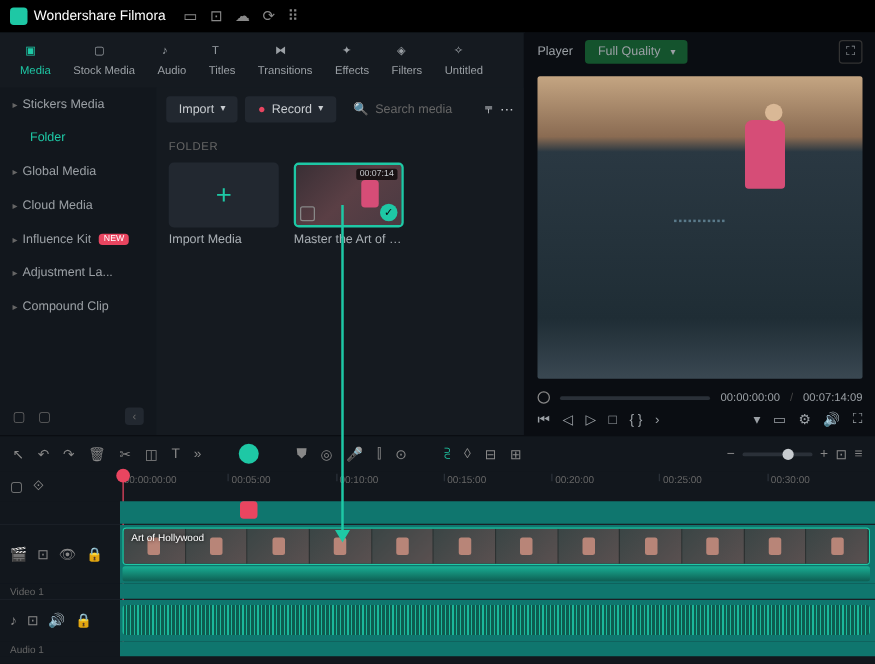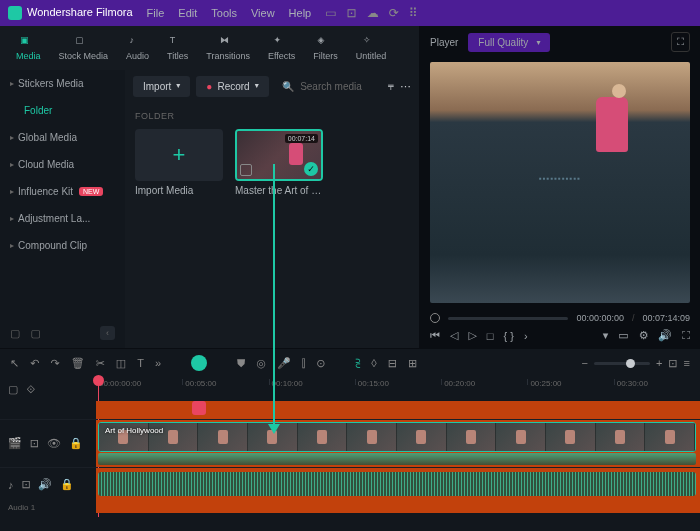--- a/index.html
+++ b/index.html
@@ -1,17 +1,17 @@
 <!DOCTYPE html>
 <html><head>
 <meta charset="utf-8">
 <style>
 *{margin:0;padding:0;box-sizing:border-box;font-family:"Segoe UI",Arial,sans-serif}
 body{background:#0f1419;color:#c8ccd0;width:700px;height:531px;overflow:hidden;font-size:11px}
-.titlebar{height:26px;background:#4c1d95;display:flex;align-items:center;padding:0 8px;gap:14px}
+.titlebar{height:26px;background:#000000;display:flex;align-items:center;padding:0 8px;gap:14px}
 .logo{color:#fff;font-size:11px;font-weight:500}
 .logo-icon{width:14px;height:14px;background:#1ec8a5;border-radius:3px;display:inline-block;vertical-align:middle;margin-right:5px}
 .menu{display:flex;gap:14px;font-size:11px;color:#aab0b5}
 .menu span{cursor:pointer}
 .title-center{flex:1;text-align:center;color:#aab0b5}
 .title-right{display:flex;gap:10px;color:#888;font-size:12px}
 .title-right span{cursor:pointer}
 .main{display:flex;height:322px}
 .left-panel{width:420px;background:#151a20;border-right:1px solid #0a0d12;display:flex;flex-direction:column}
 .tabs{display:flex;height:44px;align-items:center;padding:0 8px;gap:2px}
@@ -38,21 +38,21 @@
 .thumb.import .plus{color:#1ec8a5;font-size:22px;font-weight:300}
 .thumb.selected{border:2px solid #1ec8a5}
 .thumb .dur{position:absolute;top:3px;right:3px;background:rgba(0,0,0,.7);font-size:7px;padding:1px 3px;border-radius:2px}
 .thumb .check{position:absolute;bottom:3px;right:3px;width:14px;height:14px;background:#1ec8a5;border-radius:50%;display:flex;align-items:center;justify-content:center;color:#0a0d12;font-size:9px}
 .thumb .ind{position:absolute;bottom:3px;left:3px;width:12px;height:12px;border:1px solid #888;border-radius:2px}
 .thumb-img{width:100%;height:100%;background:linear-gradient(135deg,#3a2f35 0%,#5a3f45 50%,#4a3a42 100%);border-radius:2px;position:relative;overflow:hidden}
 .thumb-img::after{content:"";position:absolute;right:18px;top:12px;width:14px;height:22px;background:#d64d77;border-radius:3px}
 .media-label{font-size:10px;color:#aab0b5;white-space:nowrap;overflow:hidden;text-overflow:ellipsis}
 .right-panel{flex:1;background:#0a0d12;display:flex;flex-direction:column}
 .player-bar{display:flex;align-items:center;padding:6px 10px;gap:10px;font-size:10px;color:#9ba0a5}
-.dropdown{background:#4c1d95;padding:4px 10px;border-radius:3px;display:flex;align-items:center;gap:8px}
+.dropdown{background:#14532d;padding:4px 10px;border-radius:3px;display:flex;align-items:center;gap:8px}
 .snap-btn{margin-left:auto;padding:3px 5px;border:1px solid #333;border-radius:3px}
 .preview{flex:1;margin:4px 10px;background:linear-gradient(180deg,#c4a582 0%,#8a6b52 20%,#2a3842 25%,#1f2d35 80%,#3a4852 100%);position:relative;border-radius:2px;overflow:hidden}
 .preview::before{content:"";position:absolute;right:62px;top:35px;width:32px;height:55px;background:#d64d77;border-radius:6px 6px 3px 3px}
 .preview::after{content:"";position:absolute;right:64px;top:22px;width:14px;height:14px;background:#d9b896;border-radius:50%}
 .wall-text{position:absolute;left:50%;top:48%;transform:translate(-50%,-50%);font-size:8px;color:#5a7a8a;letter-spacing:1px}
 .controls{padding:6px 10px;display:flex;flex-direction:column;gap:6px}
 .seek{display:flex;align-items:center;gap:8px}
 .seek-dot{width:10px;height:10px;border:1.5px solid #888;border-radius:50%}
 .seek-bar{flex:1;height:3px;background:#2a3038;border-radius:2px}
 .time{font-size:9px;color:#9ba0a5}
@@ -68,47 +68,40 @@
 .zoom-slider::after{content:"";position:absolute;left:32px;top:-3px;width:9px;height:9px;background:#c8ccd0;border-radius:50%}
 .ruler-row{display:flex;height:24px}
 .track-head{width:96px;background:#12171d;display:flex;align-items:center;padding:0 8px;gap:8px;color:#888;font-size:11px}
 .ruler{flex:1;position:relative;background:#12171d;font-size:8px;color:#666}
 .ruler-marks{display:flex;height:100%;align-items:flex-start;padding-top:2px}
 .ruler-marks span{flex:1;border-left:1px solid #2a3038;padding-left:2px;height:6px}
 .playhead{position:absolute;left:2px;top:0;width:1px;height:140px;background:#e94560}
 .playhead::before{content:"";position:absolute;left:-5px;top:-2px;width:11px;height:11px;background:#e94560;border-radius:50%}
 .track-row{display:flex;height:48px;border-top:1px solid #1a1f26}
 .track-row.audio{height:34px}
-.track-content{flex:1;position:relative;background:#c2410c}
+.track-content{flex:1;position:relative;background:#0f766e}
 .clip{position:absolute;left:2px;top:2px;right:4px;height:30px;background:#1a3838;border:1px solid #1ec8a5;border-radius:3px;display:flex;overflow:hidden}
 .clip-frame{flex:1;background:linear-gradient(135deg,#3a4545 0%,#5a5050 100%);border-right:1px solid rgba(0,0,0,.3);position:relative}
 .clip-frame::after{content:"";position:absolute;left:50%;top:50%;transform:translate(-50%,-50%);width:10px;height:14px;background:#b88578;border-radius:2px}
 .clip-label{position:absolute;left:6px;top:3px;font-size:8px;color:#fff;z-index:2;text-shadow:0 0 3px #000}
 .wave{position:absolute;left:2px;bottom:2px;right:4px;height:12px;background:linear-gradient(180deg,#1ec8a5 0%,#0d5548 100%);border-radius:2px;opacity:.7}
 .audio-clip{position:absolute;left:2px;top:4px;right:4px;height:24px;background:repeating-linear-gradient(90deg,#1ec8a5 0,#1ec8a5 1px,#0d5548 1px,#0d5548 3px);border-radius:3px;opacity:.8}
 .lock-icon{width:14px;height:14px;background:#e94560;border-radius:3px;position:absolute;left:96px;top:0}
 .arrow{position:absolute;left:273px;top:164px;width:2px;height:268px;background:#1ec8a5;z-index:100;pointer-events:none}
 .arrow::after{content:"";position:absolute;bottom:-2px;left:-5px;border-left:6px solid transparent;border-right:6px solid transparent;border-top:10px solid #1ec8a5}
 .track-link{height:18px;display:flex}
 .sep{color:#444}
 </style>
 </head>
 <body>
 
 <div class="arrow"></div>
 
 <div class="titlebar">
   <span class="logo"><span class="logo-icon"></span><span>Wondershare Filmora</span></span>
-  <div class="menu">
-    <span>File</span>
-    <span>Edit</span>
-    <span>Tools</span>
-    <span>View</span>
-    <span>Help</span>
-  </div>
   <div class="title-right">
     <span>▭</span>
     <span>⊡</span>
     <span>☁</span>
     <span>⟳</span>
     <span>⠿</span>
   </div>
 </div>
 
 <div class="main">
@@ -336,20 +329,26 @@
           <div class="clip-frame"></div>
           <div class="clip-frame"></div>
           <div class="clip-frame"></div>
           <div class="clip-frame"></div>
           <div class="clip-frame"></div>
           <div class="clip-frame"></div>
       </div>
       <div class="wave"></div>
     </div>
   </div>
+  <div style="display:flex;height:12px">
+      <div class="track-head" style="font-size:8px;color:#666">
+        <span>Video 1</span>
+      </div>
+      <div class="track-content"></div>
+    </div>
 
   <div class="track-row audio">
     <div class="track-head">
       <span>♪</span>
       <span>⊡</span>
       <span>🔊</span>
       <span>🔒</span>
     </div>
     <div class="track-content">
       <div class="audio-clip"></div>

